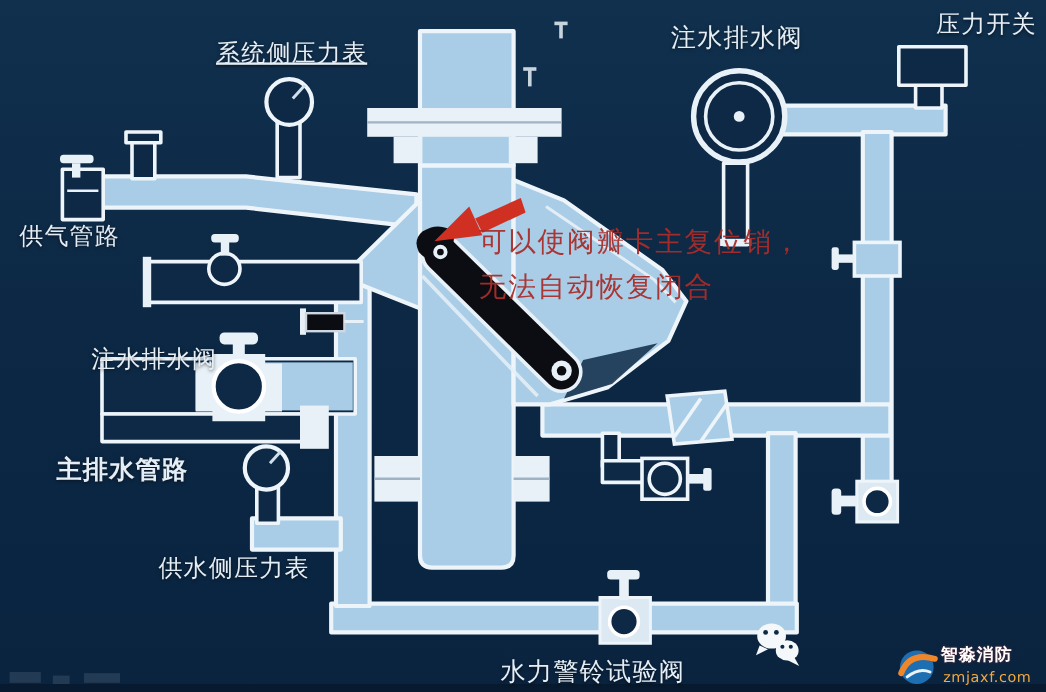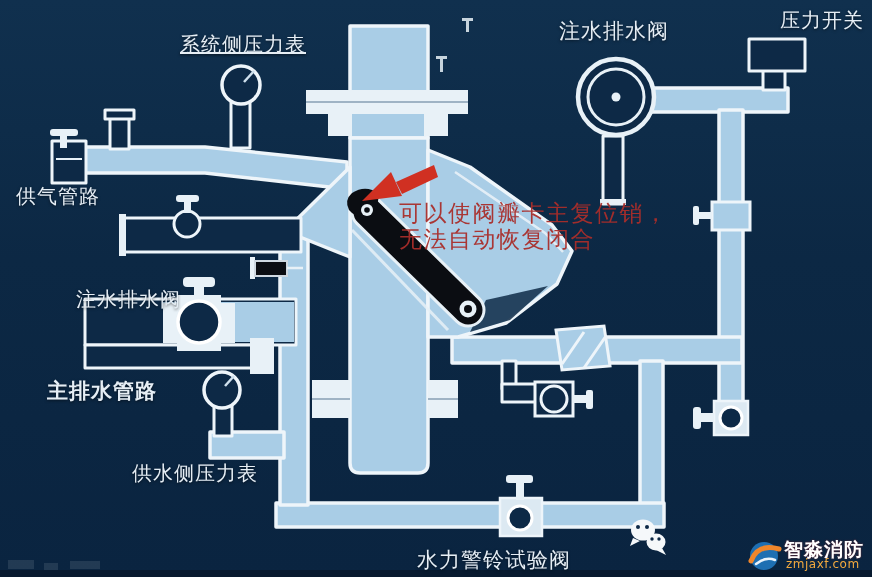--- a/index.html
+++ b/index.html
@@ -13,21 +13,21 @@
     position:absolute;color:#e6eef5;font-size:20px;line-height:1.1;
     white-space:nowrap;text-shadow:0 1px 3px rgba(0,0,0,.55);
     letter-spacing:1px;user-select:none;
   }
   .lbl.bold{font-weight:bold;}
   .red{
     position:absolute;color:rgba(169,45,42,.95);font-size:23px;
     white-space:nowrap;letter-spacing:1.5px;font-weight:500;
   }
   .brand{
-    position:absolute;left:784px;top:537px;color:#ffffff;font-size:19px;
+    position:absolute;left:784px;top:537px;color:#ffffff;font-size:14px;
     font-weight:bold;letter-spacing:1px;text-shadow:0 0 2px rgba(180,40,40,.6);
   }
   .brandurl{
     position:absolute;left:786px;top:557px;color:#f2a93e;font-size:12px;
     font-weight:normal;letter-spacing:.5px;
   }
   svg{position:absolute;left:0;top:0;}
 </style>
 </head>
 <body>
@@ -235,19 +235,19 @@
 
   <div class="lbl" style="left:180px;top:33px;text-decoration:underline;">系统侧压力表</div>
   <div class="lbl" style="left:559px;top:20px;font-size:21px;">注水排水阀</div>
   <div class="lbl" style="left:736px;top:9px;margin-left:44px;">压力开关</div>
   <div class="lbl" style="left:16px;top:185px;">供气管路</div>
   <div class="lbl" style="left:76px;top:268px;margin-top:20px;">注水排水阀</div>
   <div class="lbl bold" style="left:47px;top:380px;font-size:21px;">主排水管路</div>
   <div class="lbl" style="left:132px;top:462px;">供水侧压力表</div>
   <div class="lbl" style="left:417px;top:549px;font-size:21px;">水力警铃试验阀</div>
 
-  <div class="red" style="left:399px;top:198px;">可以使阀瓣卡主复位销，</div>
+  <div class="red" style="left:399px;top:186px;">可以使阀瓣卡主复位销，</div>
   <div class="red" style="left:399px;top:224px;">无法自动恢复闭合</div>
 
   <div class="brand">智淼消防</div>
   <div class="brandurl">zmjaxf.com</div>
   </div>
 </div>
 
 </body></html>

